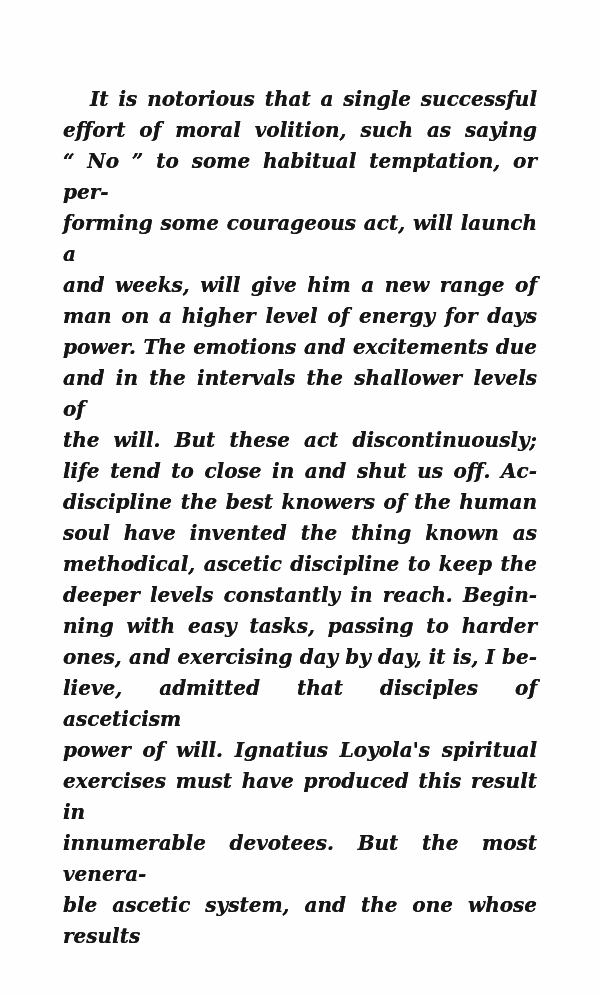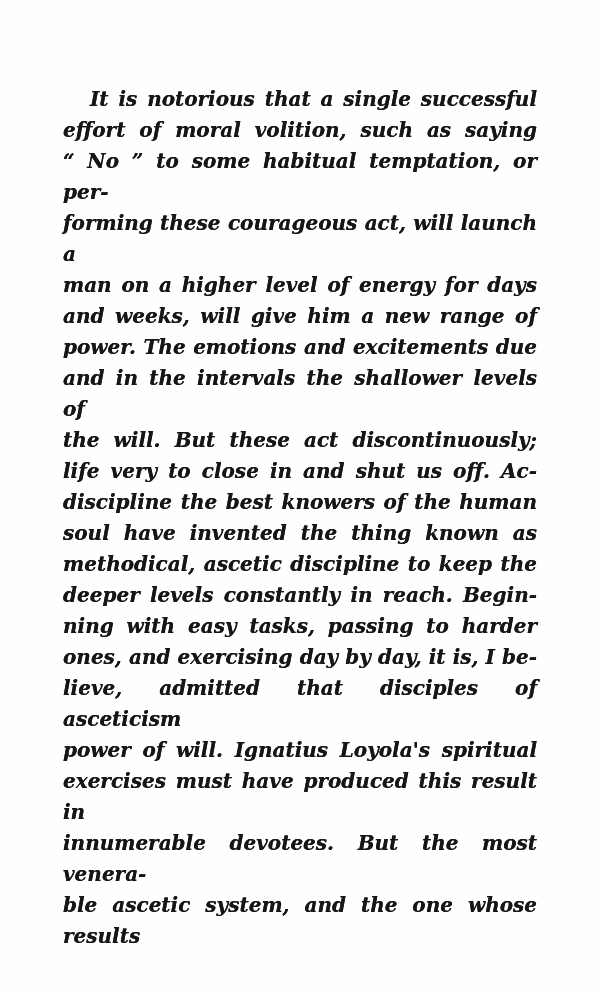--- a/index.html
+++ b/index.html
@@ -43,27 +43,27 @@
 </style>
 </head>
 <body>
 
 <div class="page">
   <div class="quote">
     <div class="lines">
         <div class="quote-line first">It is notorious that a single successful</div>
         <div class="quote-line">effort of moral volition, such as saying</div>
         <div class="quote-line">“ No ” to some habitual temptation, or per-</div>
-        <div class="quote-line">forming these courageous act, will launch a</div>
+        <div class="quote-line">forming some courageous act, will launch a</div>
+        <div class="quote-line">and weeks, will give him a new range of</div>
         <div class="quote-line">man on a higher level of energy for days</div>
-        <div class="quote-line">and weeks, will give him a new range of</div>
         <div class="quote-line">power.  The emotions and excitements due</div>
         <div class="quote-line">and in the intervals the shallower levels of</div>
         <div class="quote-line">the will.  But these act discontinuously;</div>
-        <div class="quote-line">life very to close in and shut us off.  Ac-</div>
+        <div class="quote-line">life tend to close in and shut us off.  Ac-</div>
         <div class="quote-line">discipline the best knowers of the human</div>
         <div class="quote-line">soul have invented the thing known as</div>
         <div class="quote-line">methodical, ascetic discipline to keep the</div>
         <div class="quote-line">deeper levels constantly in reach.  Begin-</div>
         <div class="quote-line">ning with easy tasks, passing to harder</div>
         <div class="quote-line">ones, and exercising day by day, it is, I be-</div>
         <div class="quote-line">lieve, admitted that disciples of asceticism</div>
         <div class="quote-line">power of will.  Ignatius Loyola's spiritual</div>
         <div class="quote-line">exercises must have produced this result in</div>
         <div class="quote-line">innumerable devotees.  But the most venera-</div>

